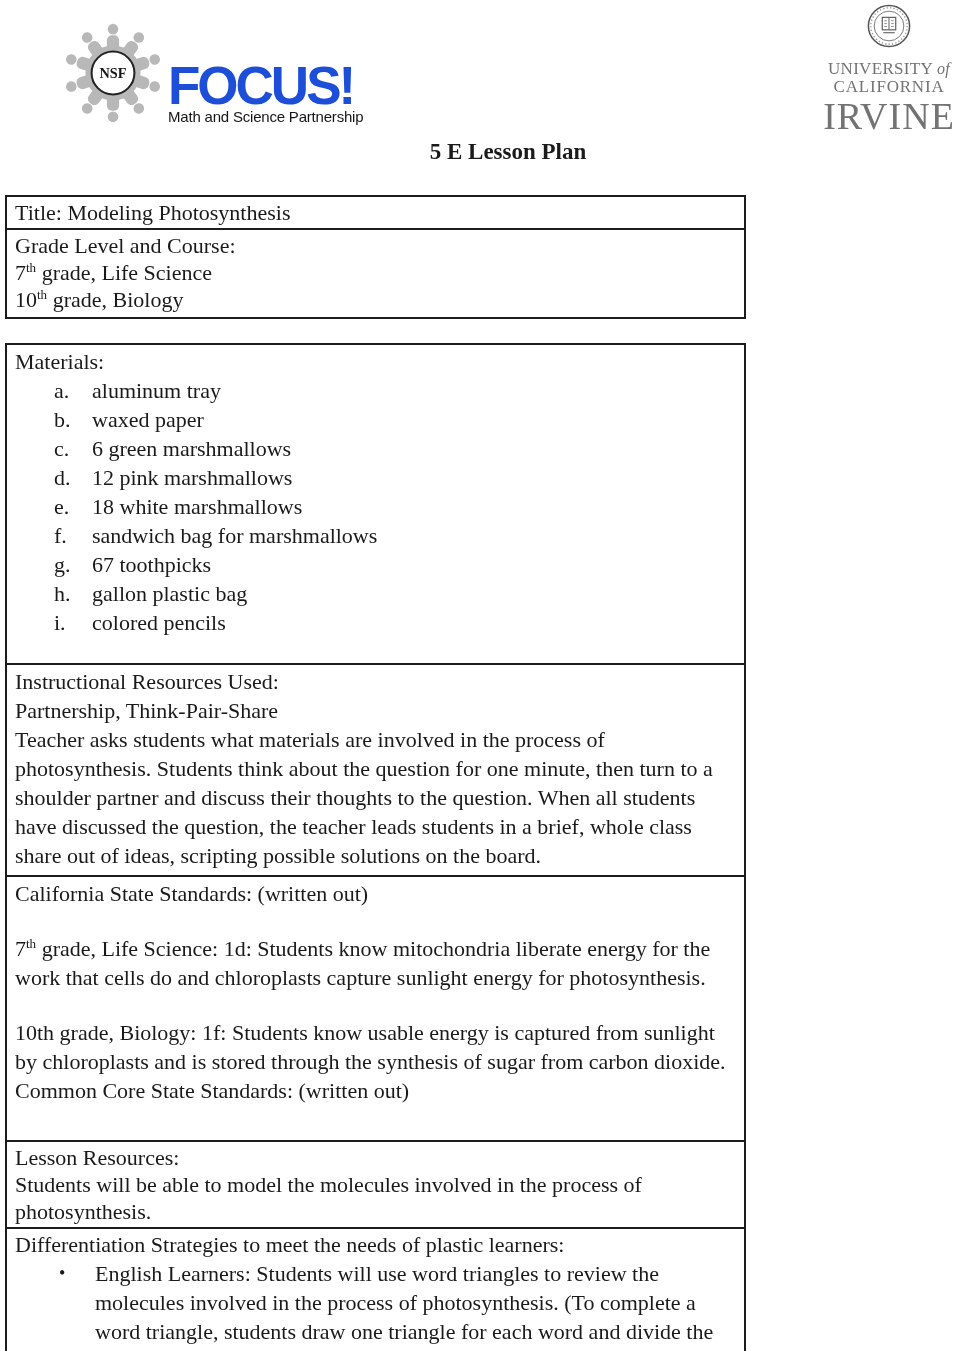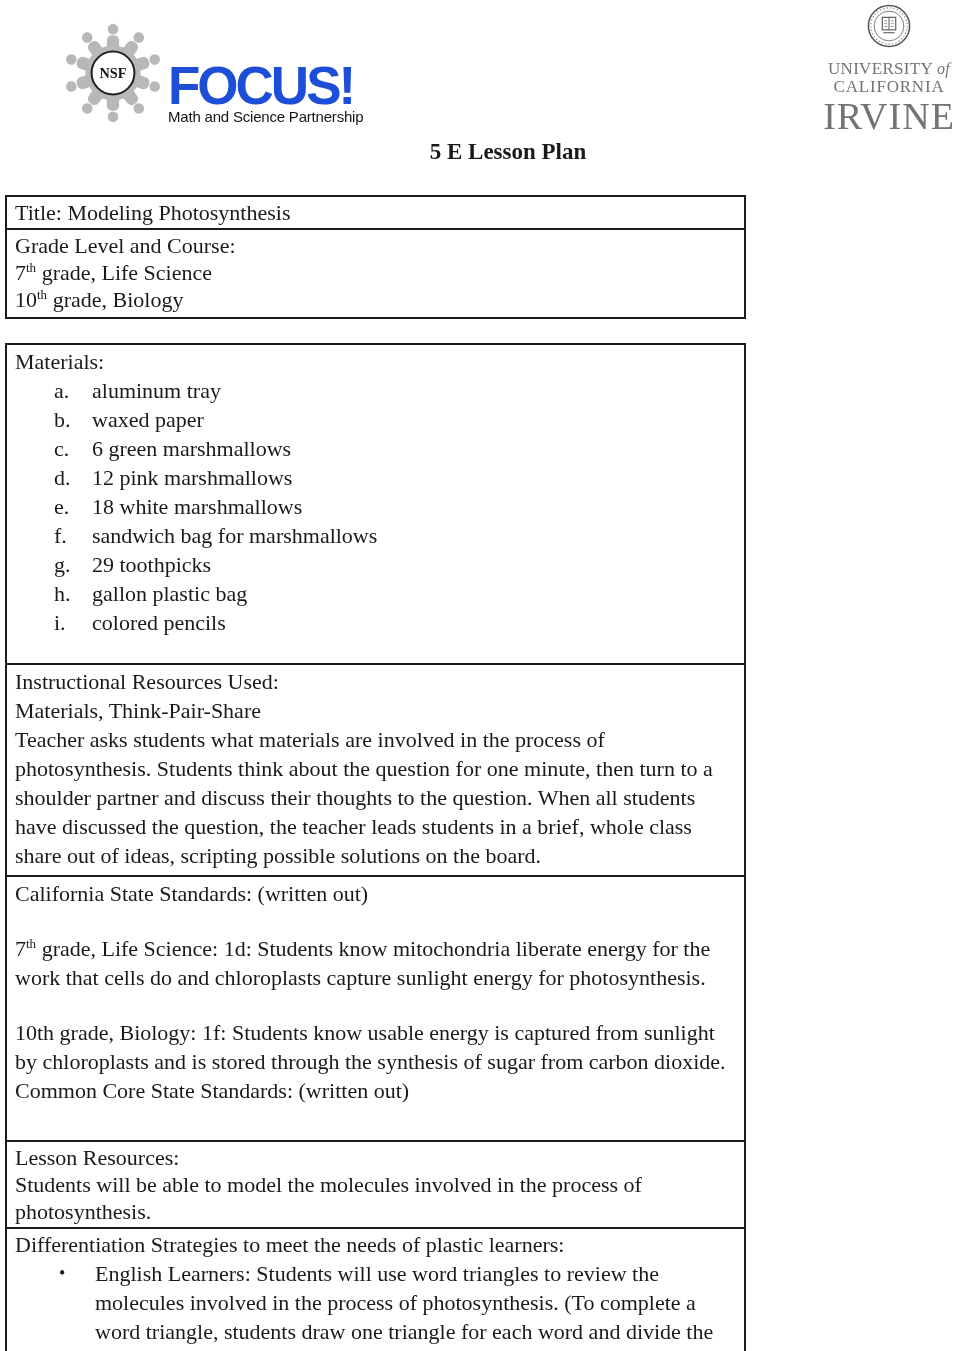--- a/index.html
+++ b/index.html
@@ -149,28 +149,28 @@
   <div class="tbl tbl2">
 
     <div class="row materials-row">
       <div>Materials:</div>
       <div class="mat-item"><span class="mat-letter">a.</span><span>aluminum tray</span></div>
       <div class="mat-item"><span class="mat-letter">b.</span><span>waxed paper</span></div>
       <div class="mat-item"><span class="mat-letter">c.</span><span>6 green marshmallows</span></div>
       <div class="mat-item"><span class="mat-letter">d.</span><span>12 pink marshmallows</span></div>
       <div class="mat-item"><span class="mat-letter">e.</span><span>18 white marshmallows</span></div>
       <div class="mat-item"><span class="mat-letter">f.</span><span>sandwich bag for marshmallows</span></div>
-      <div class="mat-item"><span class="mat-letter">g.</span><span>29 toothpicks</span></div>
+      <div class="mat-item"><span class="mat-letter">g.</span><span>67 toothpicks</span></div>
       <div class="mat-item"><span class="mat-letter">h.</span><span>gallon plastic bag</span></div>
       <div class="mat-item"><span class="mat-letter">i.</span><span>colored pencils</span></div>
     </div>
 
     <div class="row instr-row">
       <div>Instructional Resources Used:</div>
-      <div>Materials, Think-Pair-Share</div>
+      <div>Partnership, Think-Pair-Share</div>
       <div>Teacher asks students what materials are involved in the process of photosynthesis. Students think about the question for one minute, then turn to a shoulder partner and discuss their thoughts to the question.  When all students have discussed the question, the teacher leads students in a brief, whole class share out of ideas, scripting possible solutions on the board.</div>
     </div>
 
     <div class="row ca-row">
       <div>California State Standards: (written out)</div>
       <div class="spacer"></div>
       <div><span>7</span><sup>th</sup><span> grade, Life Science: 1d: Students know mitochondria liberate energy for the work that cells do and chloroplasts capture sunlight energy for photosynthesis.</span></div>
       <div class="spacer"></div>
       <div>10th grade, Biology: 1f: Students know usable energy is captured from sunlight by chloroplasts and is stored through the synthesis of sugar from carbon dioxide.</div>
       <div>Common Core State Standards: (written out)</div>

